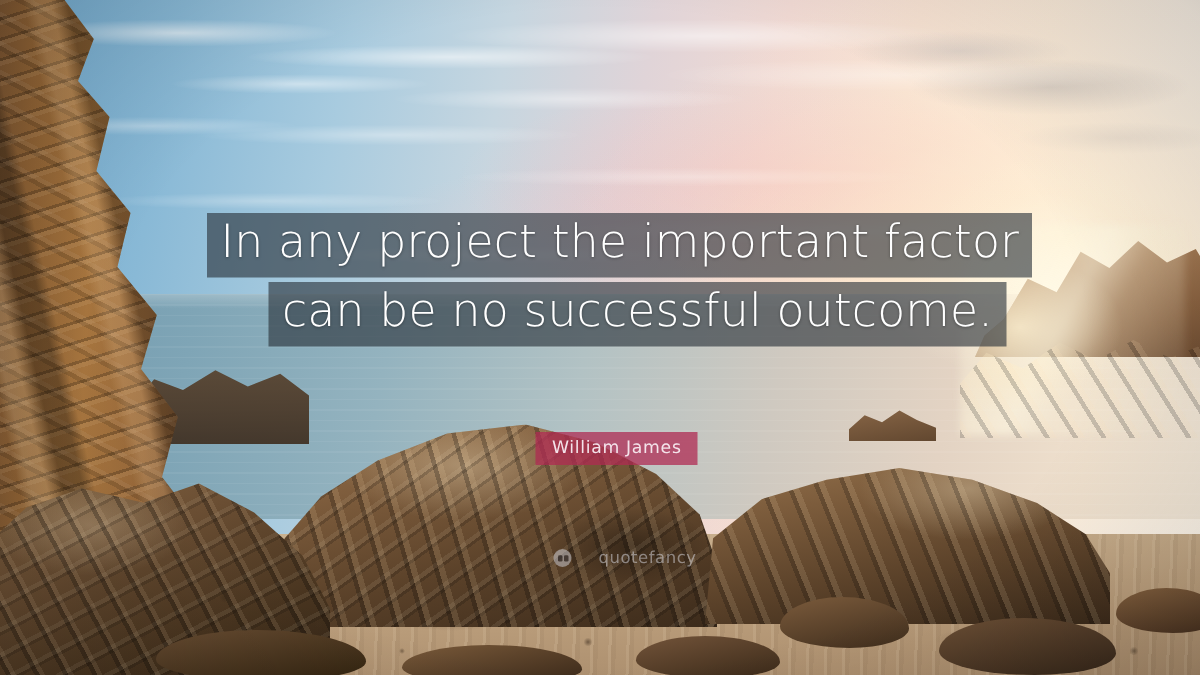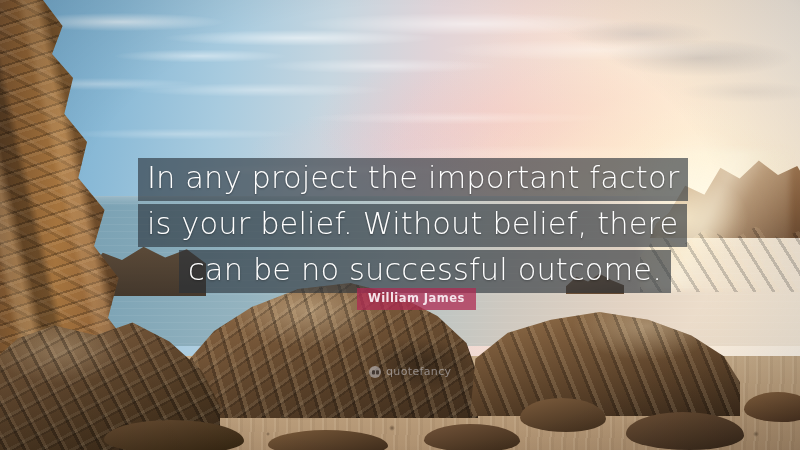--- a/index.html
+++ b/index.html
@@ -323,21 +323,21 @@
     background:
       radial-gradient(ellipse 620px 420px at 400px 225px,
         rgba(0,0,0,0) 52%, rgba(0,0,0,.14) 82%, rgba(0,0,0,.30) 100%);
     pointer-events: none;
   }
 
   
   .quote-block {
     position: absolute;
     left: 138px;
-    top: 158px;
+    top: 142px;
     width: 530px;
   }
   .quote-line {
     display: table;
     margin: 0 0 3px 0;
     padding: 3px 9px 6px 9px;
     background: rgba(40,48,56,0.62);
     color: #ffffff;
     font-size: 30.5px;
     line-height: 34px;
@@ -351,33 +351,33 @@
   
   .author-badge {
     position: absolute;
     left: 357px;
     top: 288px;
     padding: 4px 11px 5px 11px;
     background: rgba(176,42,82,0.74);
     color: #f4e3ea;
     font-size: 11.5px;
     line-height: 13px;
-    font-weight: 700;
+    font-weight: 400;
     letter-spacing: .45px;
     white-space: nowrap;
   }
 
   
   .watermark {
     position: absolute;
     left: 369px;
     top: 366px;
     display: flex;
     align-items: flex-start;
-    gap: 5px;
+    gap: 18px;
     opacity: .52;
   }
   .wm-logo {
     width: 12px; height: 12px;
     border-radius: 50%;
     background: #cfcfd6;
     display: flex; align-items: center; justify-content: center;
   }
   .wm-logo svg { display: block; }
   .wm-text {
@@ -431,21 +431,20 @@
   <div class="sand-rock sr2"></div>
   <div class="sand-rock sr3"></div>
   <div class="sand-rock sr4"></div>
   <div class="sand-rock sr5"></div>
   <div class="sand-rock sr6"></div>
 
   <div class="layer grade"></div>
 
   <div class="quote-block">
     <div class="quote-line">In any project the important factor</div>
-    <div class="quote-line">is your belief. Without belief, there</div>
     <div class="quote-line">can be no successful outcome.</div>
   </div>
 
   <div class="author-badge">William James</div>
 
   <div class="watermark">
     <span class="wm-logo">
       <svg width="9" height="9" viewBox="0 0 9 9" aria-hidden="true">
         <rect x="1" y="2.2" width="3" height="4.2" rx="0.9" fill="#3a3a42"></rect>
         <rect x="5" y="2.2" width="3" height="4.2" rx="0.9" fill="#3a3a42"></rect>

